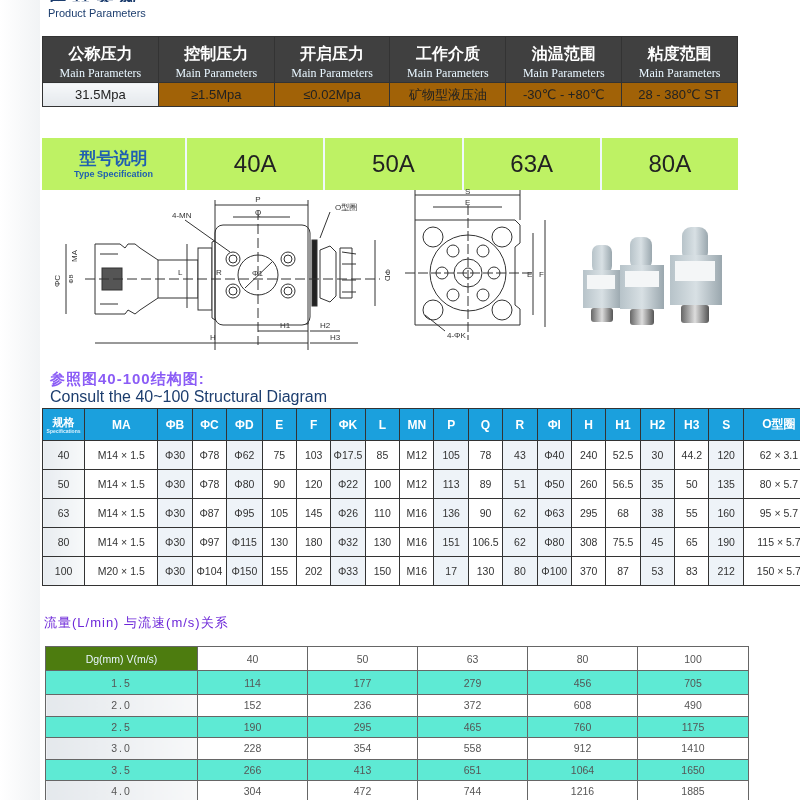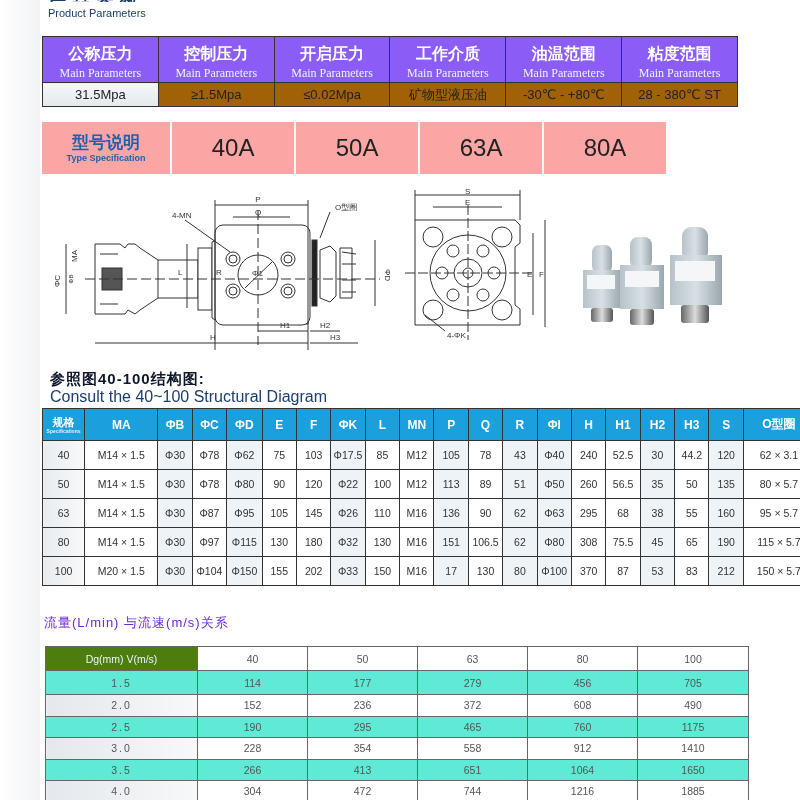--- a/index.html
+++ b/index.html
@@ -7,40 +7,40 @@
   body { font-family: "Liberation Sans", "DejaVu Sans", sans-serif; color: #222; position: relative; }
 
   .left-shade { position: absolute; left: 0; top: 0; width: 40px; height: 800px; background: linear-gradient(to right, #ffffff, #f1f3f5); }
 
   
   .cn-title-cut { position: absolute; left: 48px; top: -10px; height: 12px; overflow: hidden; font-size: 18px; font-weight: bold; color: #1c3d6e; letter-spacing: 6px; }
   .en-title { position: absolute; left: 48px; top: 7px; font-size: 11px; color: #1c3d6e; }
 
   
   .params { position: absolute; left: 42px; top: 36px; width: 696px; border-collapse: collapse; table-layout: fixed; }
-  .params th { background: #8b5cf6; color: #fff; border: 1.5px solid #333; border-bottom: none; height: 46px; padding: 0; font-weight: normal; }
+  .params th { background: #404040; color: #fff; border: 1.5px solid #333; border-bottom: none; height: 46px; padding: 0; font-weight: normal; }
   .params th .cn { display: block; font-size: 16px; font-weight: bold; line-height: 22px; padding-top: 4px; }
   .params th .en { display: block; font-family: "Liberation Serif", "DejaVu Serif", serif; font-size: 12px; line-height: 16px; color: #e8f6ff; }
   .params td { border: 1.5px solid #333; height: 24px; text-align: center; font-size: 13px; background: #a16207; }
   .params td:first-child { background: linear-gradient(#f6f8fa, #e4e8ec); }
 
   
-  .typespec { position: absolute; left: 42px; top: 122px; width: 624px; height: 52px; display: flex; background: #fca5a5; }
+  .typespec { position: absolute; left: 42px; top: 138px; width: 696px; height: 52px; display: flex; background: #bef264; }
   .typespec .cell { flex: 1; display: flex; align-items: center; justify-content: center; border-right: 2px solid #f0f8fd; font-size: 24px; color: #222; }
   .typespec .cell:last-child { border-right: none; }
   .typespec .label { flex: 1.05; flex-direction: column; }
   .typespec .label .cn { font-size: 17px; color: #1f5fb0; font-weight: bold; line-height: 20px; }
   .typespec .label .en { font-size: 9px; color: #1f5fb0; font-weight: bold; }
 
   
   .drawing { position: absolute; }
   .photo { position: absolute; left: 575px; top: 225px; width: 170px; height: 110px; }
 
   
-  .sec2-cn { position: absolute; left: 50px; top: 370px; font-size: 15px; font-weight: bold; color: #0f172a; letter-spacing: 1px; }
+  .sec2-cn { position: absolute; left: 50px; top: 370px; font-size: 15px; font-weight: bold; color: #8b5cf6; letter-spacing: 1px; }
   .sec2-en { position: absolute; left: 50px; top: 388px; font-size: 16px; color: #1c3d6e; }
 
   
   .dims { position: absolute; left: 42px; top: 408px; width: 773px; border-collapse: collapse; table-layout: fixed; }
   .dims th { background: #1ba0dd; color: #fff; border: 1.5px solid #333; height: 32px; font-size: 12px; font-weight: bold; padding: 0; }
   .dims th.spec .cn { display: block; font-size: 11px; line-height: 12px; }
   .dims th.spec .en { display: block; font-size: 5px; line-height: 6px; color: #dff2ff; }
   .dims td { border: 1.5px solid #333; height: 29px; text-align: center; font-size: 10.5px; color: #333; background: #fff; padding: 0; white-space: nowrap; }
   .dims td.alt { background: #eef3f8; }
   .dims tr td:first-child { background: linear-gradient(to right, #e8ecf0, #f7f9fa); }

